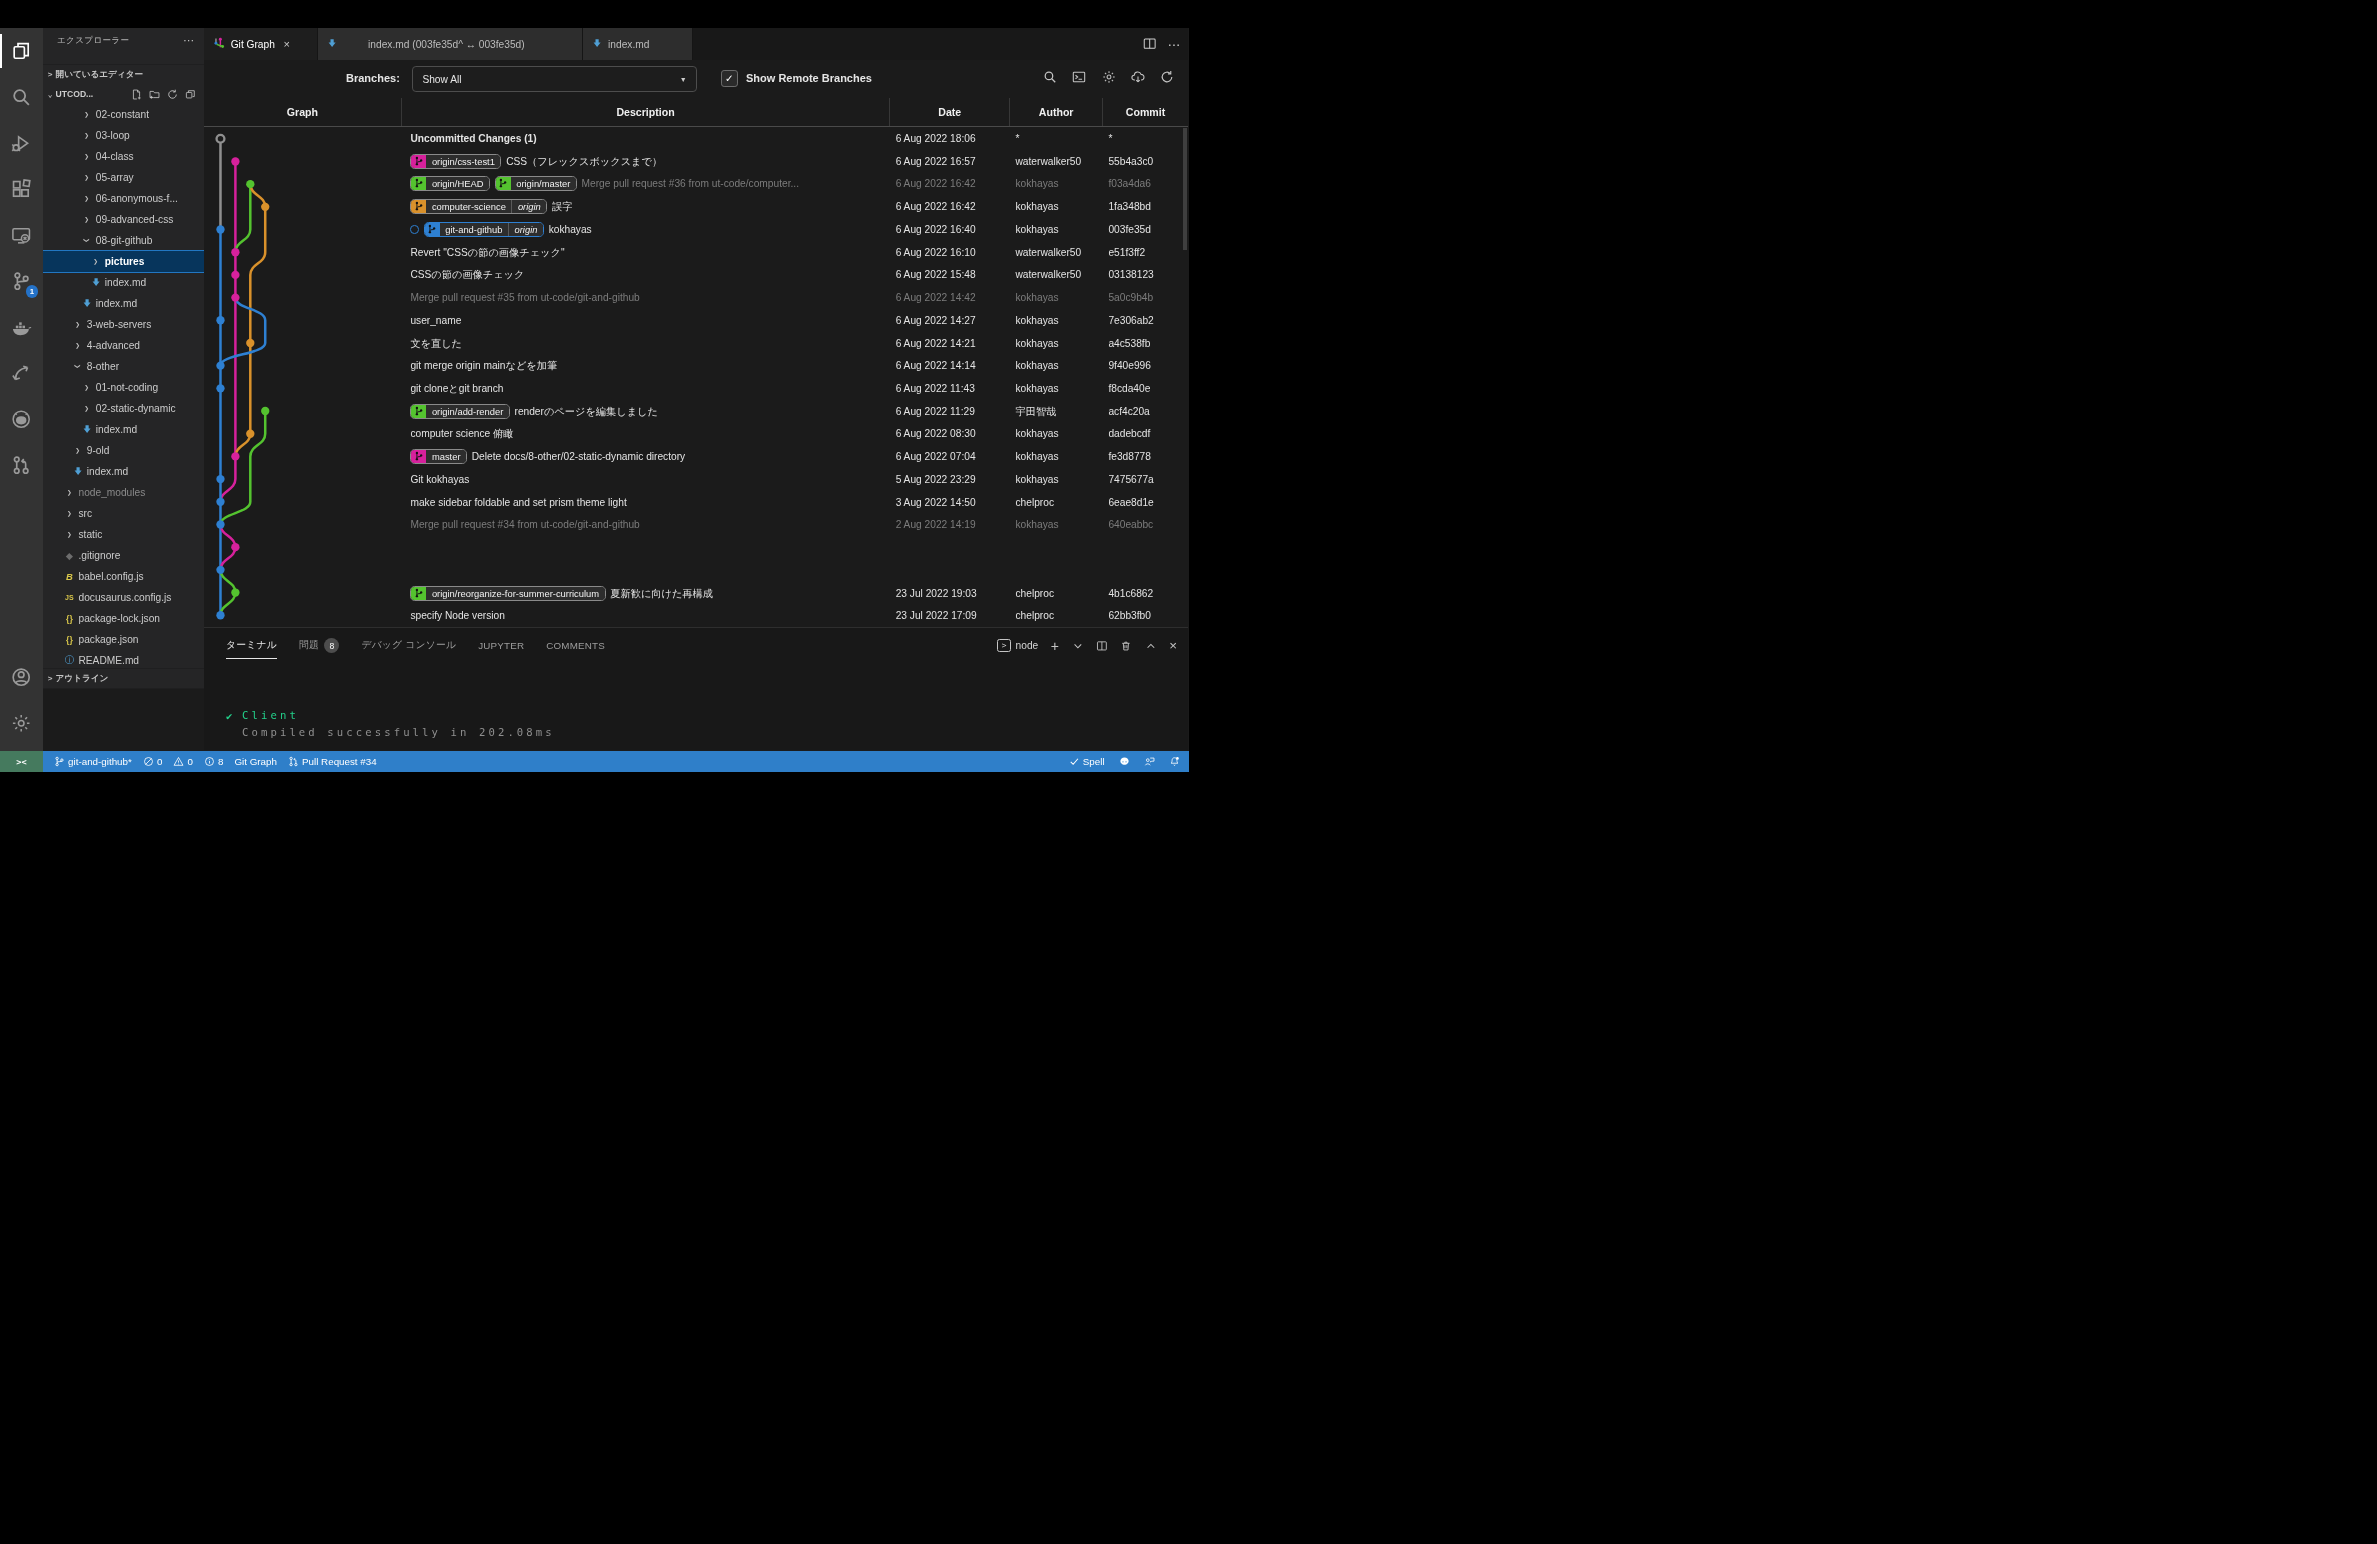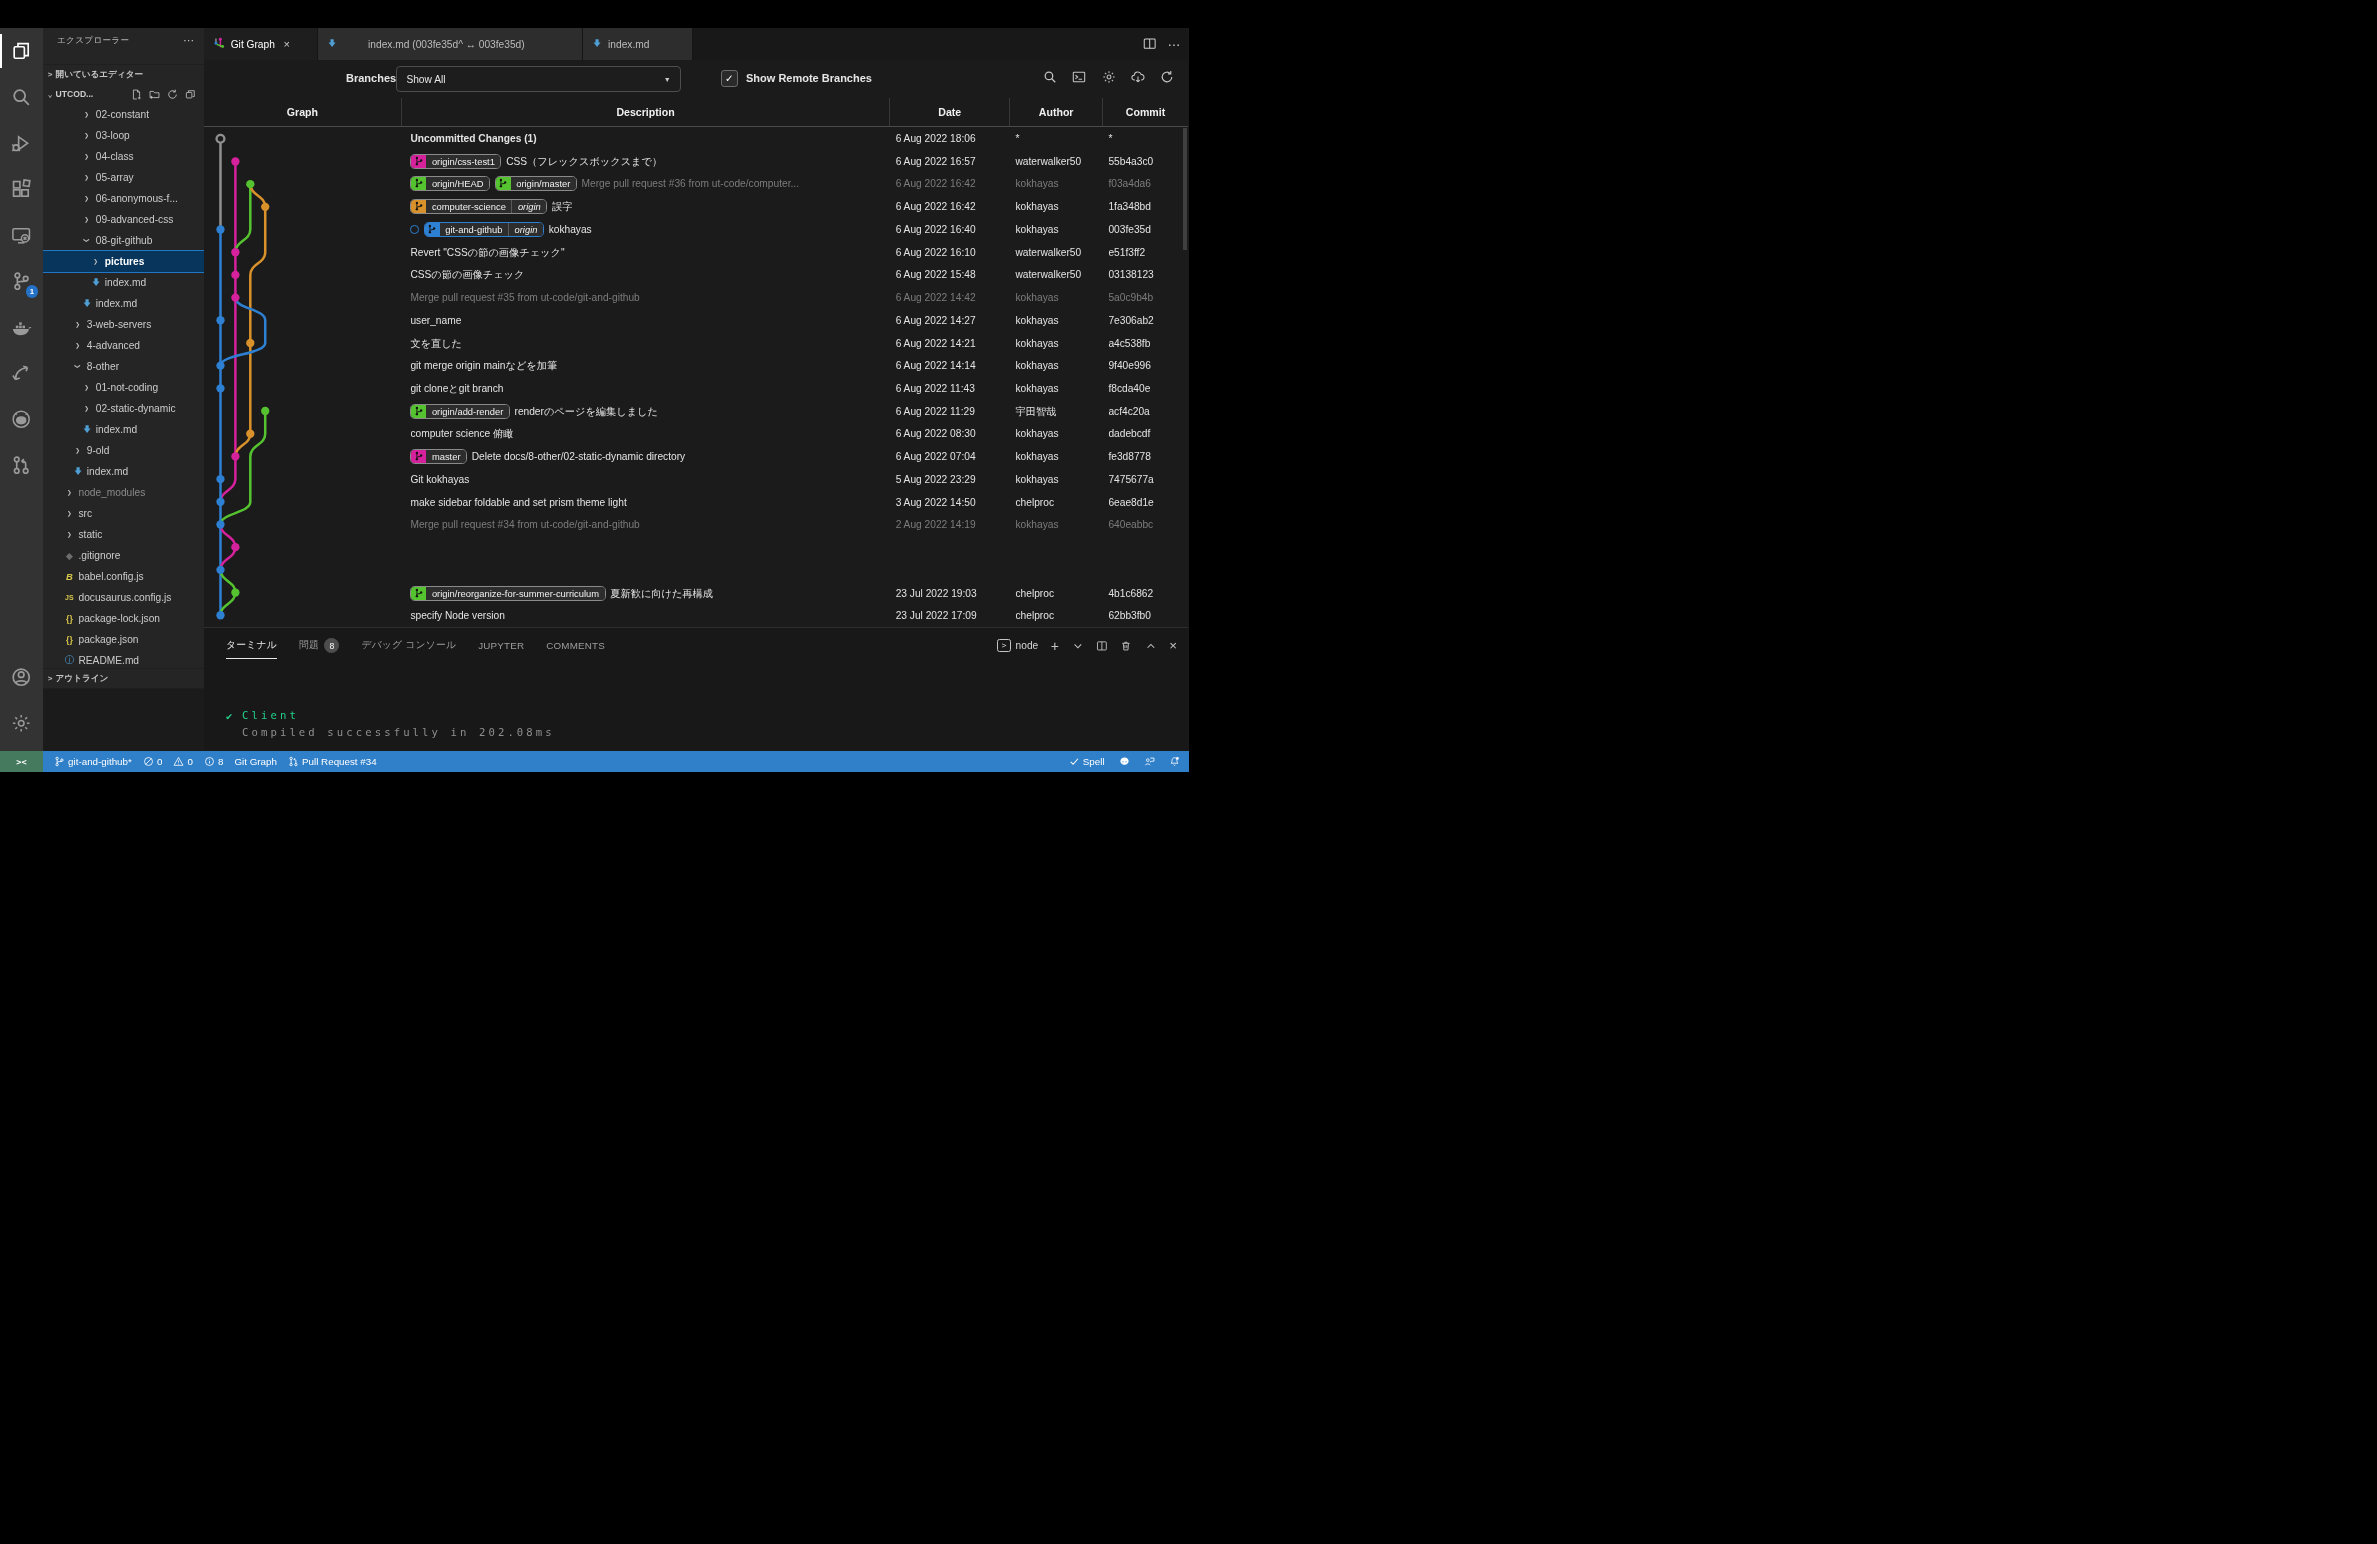--- a/index.html
+++ b/index.html
@@ -45,21 +45,21 @@
   .tab { height:32px; display:flex; align-items:center; gap:5.5px; padding:0 9.4px; font-size:10.2px; color:#bcbcbc; background:#2d2d2d; border-right:0.8px solid #151515; cursor:pointer; }
   .tab.active { background:#1e1e1e; color:#ffffff; }
   .tab .close { margin-left:3.1px; font-size:11px; color:#cccccc; }
   #editor-actions { position:absolute; right:7.9px; top:0; height:32px; display:flex; align-items:center; gap:11px; color:#cfcfcf; }
   #editor-actions svg { width:13.4px; height:13.4px; }
   #editor-actions .more { font-size:12.6px; }
 
   
   #gg-toolbar { position:absolute; left:0; top:32px; width:984px; height:38px; background:#1b1b1b; }
   #branches-label { position:absolute; left:142px; top:11.8px; font-size:11px; font-weight:bold; color:#e6e6e6; }
-  #branches-select { position:absolute; left:192px; top:6.3px; width:285px; height:26px; background:#1d1d1d; border:0.8px solid #4d4d4d; border-radius:3.9px; display:flex; align-items:center; padding:0 9.4px; font-size:10.2px; color:#e6e6e6; cursor:pointer; }
+  #branches-select { position:absolute; left:208px; top:6.3px; width:285px; height:26px; background:#1d1d1d; border:0.8px solid #4d4d4d; border-radius:3.9px; display:flex; align-items:center; padding:0 9.4px; font-size:10.2px; color:#e6e6e6; cursor:pointer; }
   #branches-select .caret { margin-left:auto; font-size:7px; color:#cccccc; }
   #remote-checkbox { position:absolute; left:517px; top:10.2px; width:16.5px; height:16.5px; border:0.8px solid #6c6c6c; border-radius:3.1px; background:#2a2a2a; color:#fff; font-size:10.2px; display:flex; align-items:center; justify-content:center; cursor:pointer; }
   #remote-label { position:absolute; left:542px; top:11.8px; font-size:11px; font-weight:bold; color:#e6e6e6; }
   #gg-icons { position:absolute; right:12.6px; top:7.9px; display:flex; gap:11.8px; color:#c5c5c5; }
   #gg-icons .ggi { width:17.3px; height:17.3px; display:flex; align-items:center; justify-content:center; cursor:pointer; font-size:12.6px; }
   #gg-icons svg { width:14px; height:14px; }
 
   
   #tbl-header { position:absolute; left:0; top:70px; width:984px; height:29px; display:flex; border-bottom:0.8px solid #4a4a4a; background:#1b1b1b; }
   .th { display:flex; align-items:center; justify-content:center; font-size:10.6px; font-weight:bold; color:#f0f0f0; }

